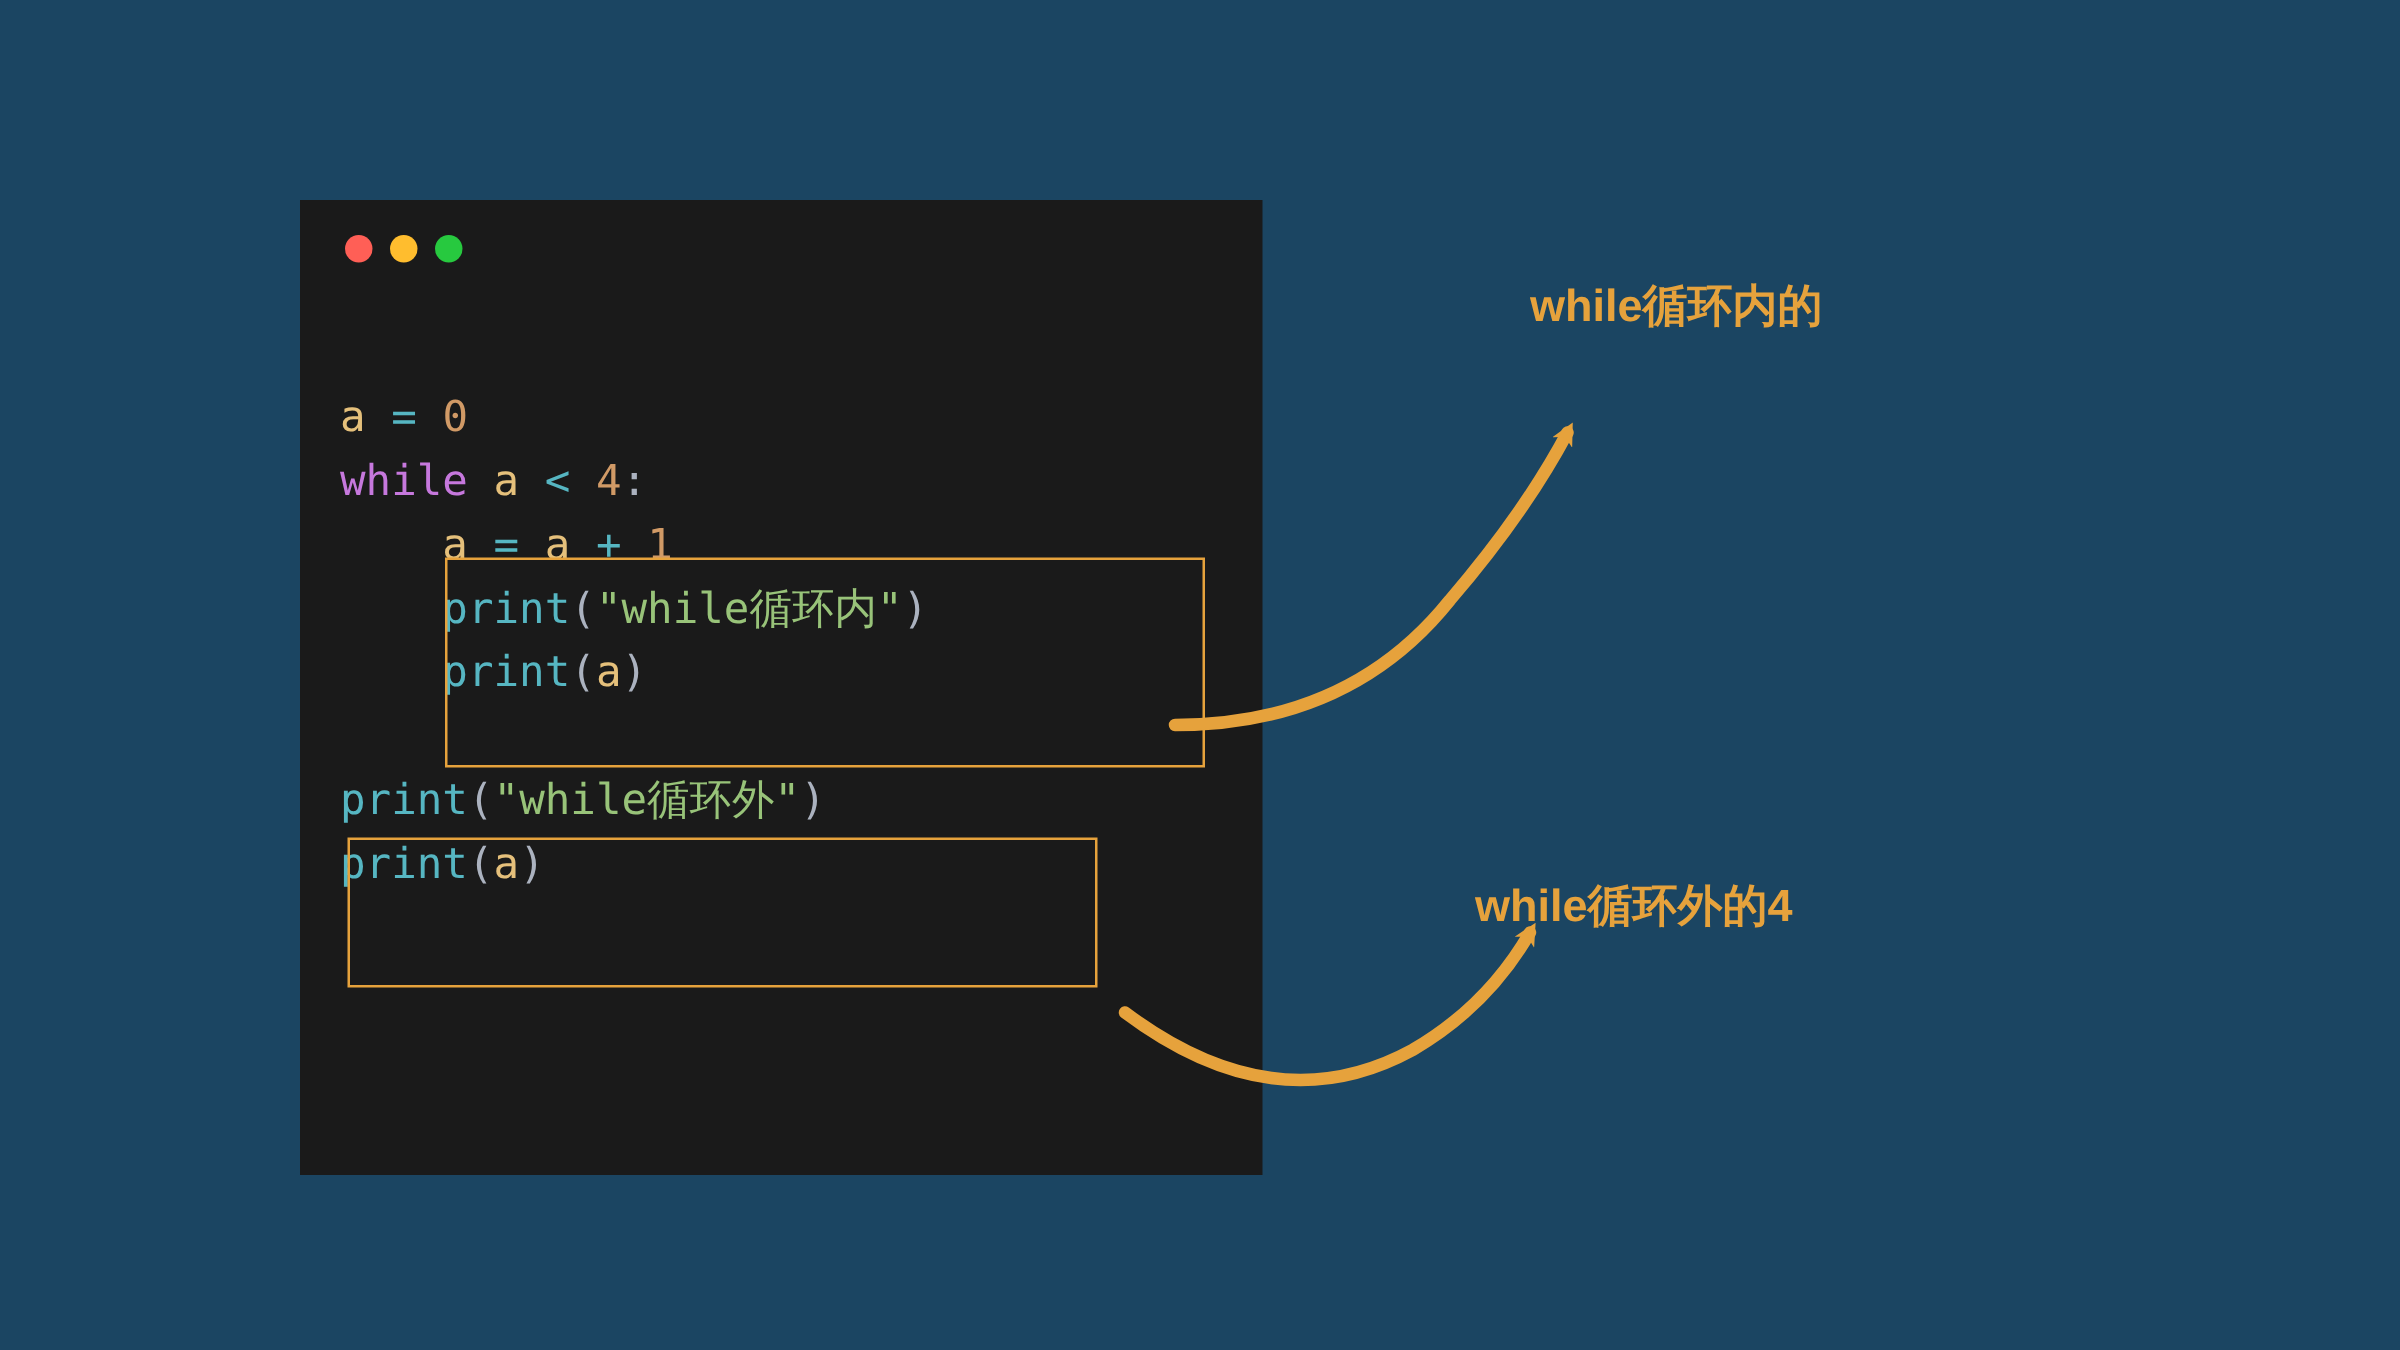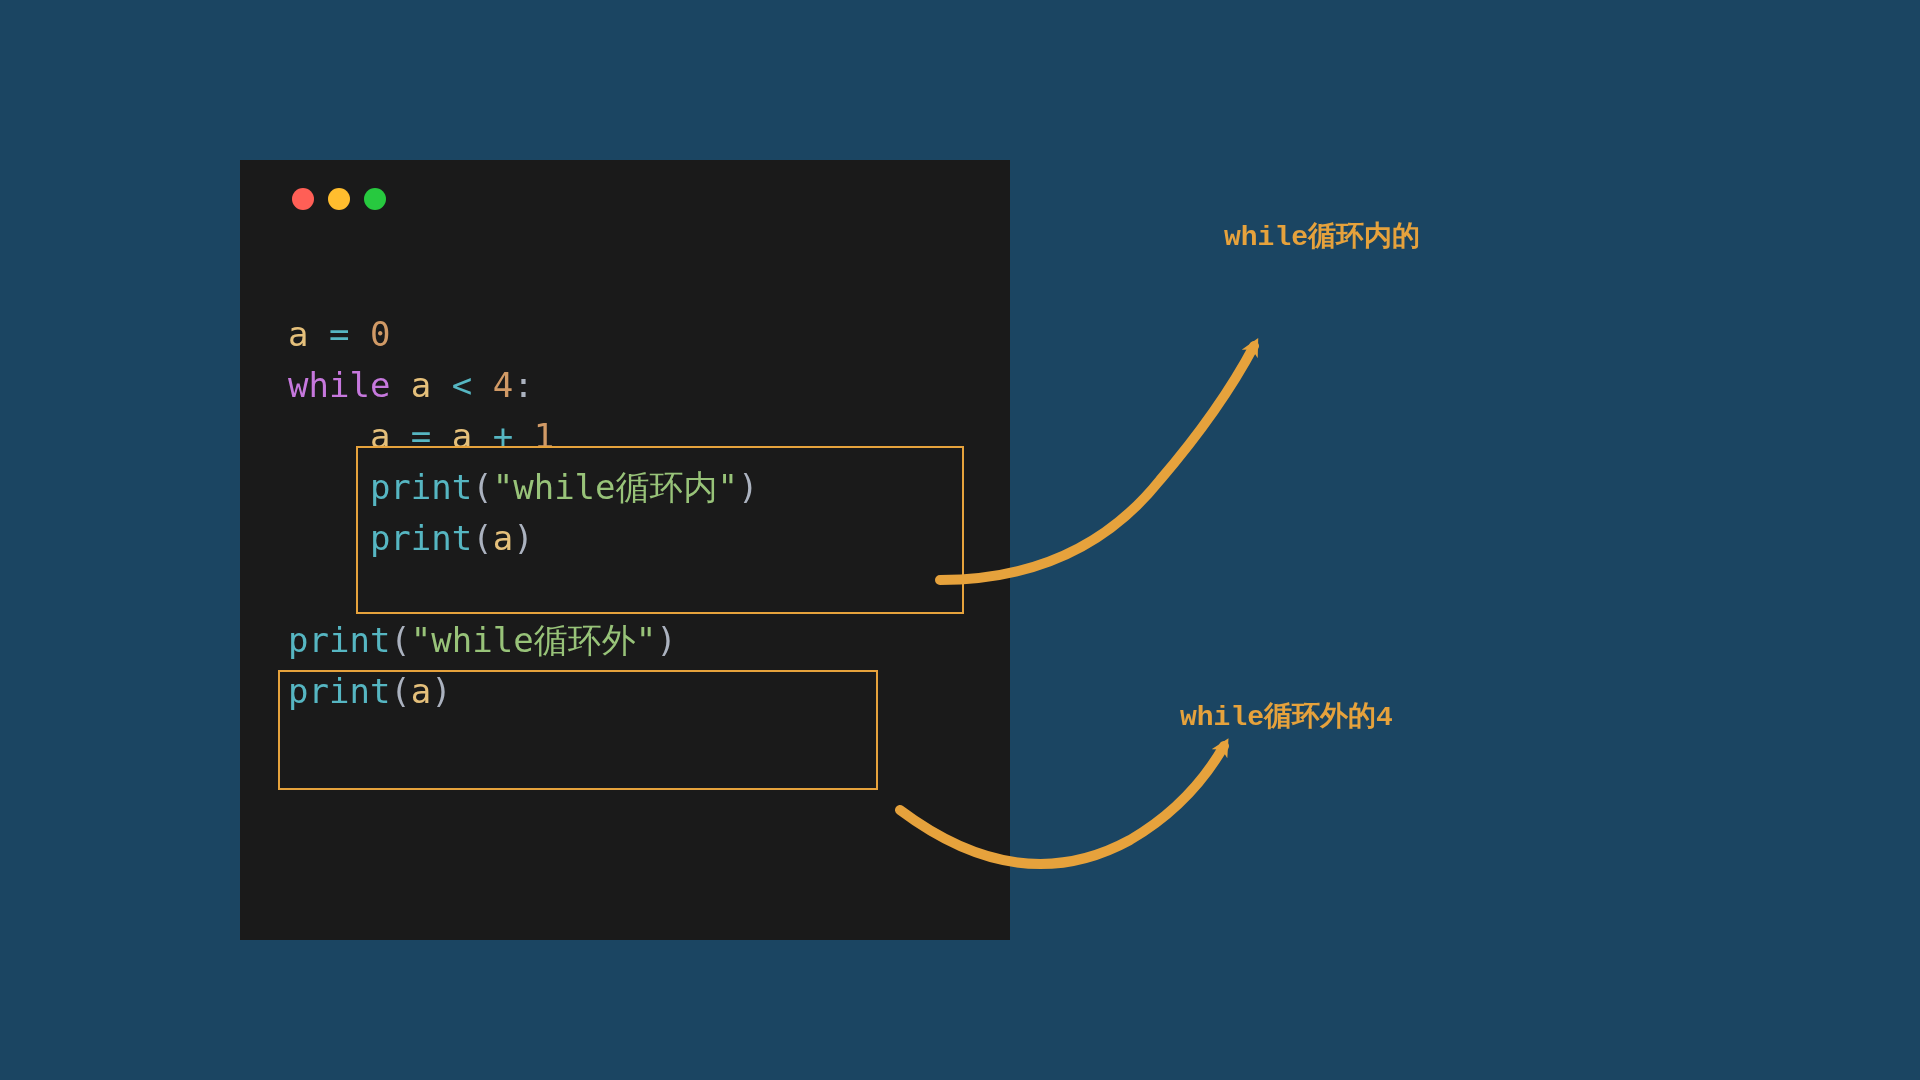--- a/index.html
+++ b/index.html
@@ -11,21 +11,21 @@
       position: relative;
       overflow: hidden;
     }
     .code-window {
       position: absolute;
       left: 240px;
       top: 160px;
       width: 770px;
       height: 780px;
       background: #1a1a1a;
-      padding: 28px 48px;
+      padding: 28px 32px;
     }
     .traffic-lights {
       display: flex;
       gap: 14px;
       margin-bottom: 48px;
       padding-left: 4px;
     }
     .traffic-lights span {
       width: 22px;
       height: 22px;
@@ -61,22 +61,22 @@
     }
     .box-outer {
       left: 278px;
       top: 670px;
       width: 600px;
       height: 120px;
     }
     .annotation {
       position: absolute;
       color: #e6a23c;
-      font-family: Liberation Mono, monospace;
-      font-size: 28px;
+      font-family: Liberation Sans, sans-serif;
+      font-size: 36px;
       font-weight: 700;
       line-height: 1.6;
     }
     .anno1 {
       left: 1224px;
       top: 216px;
     }
     .anno2 {
       left: 1180px;
       top: 696px;

